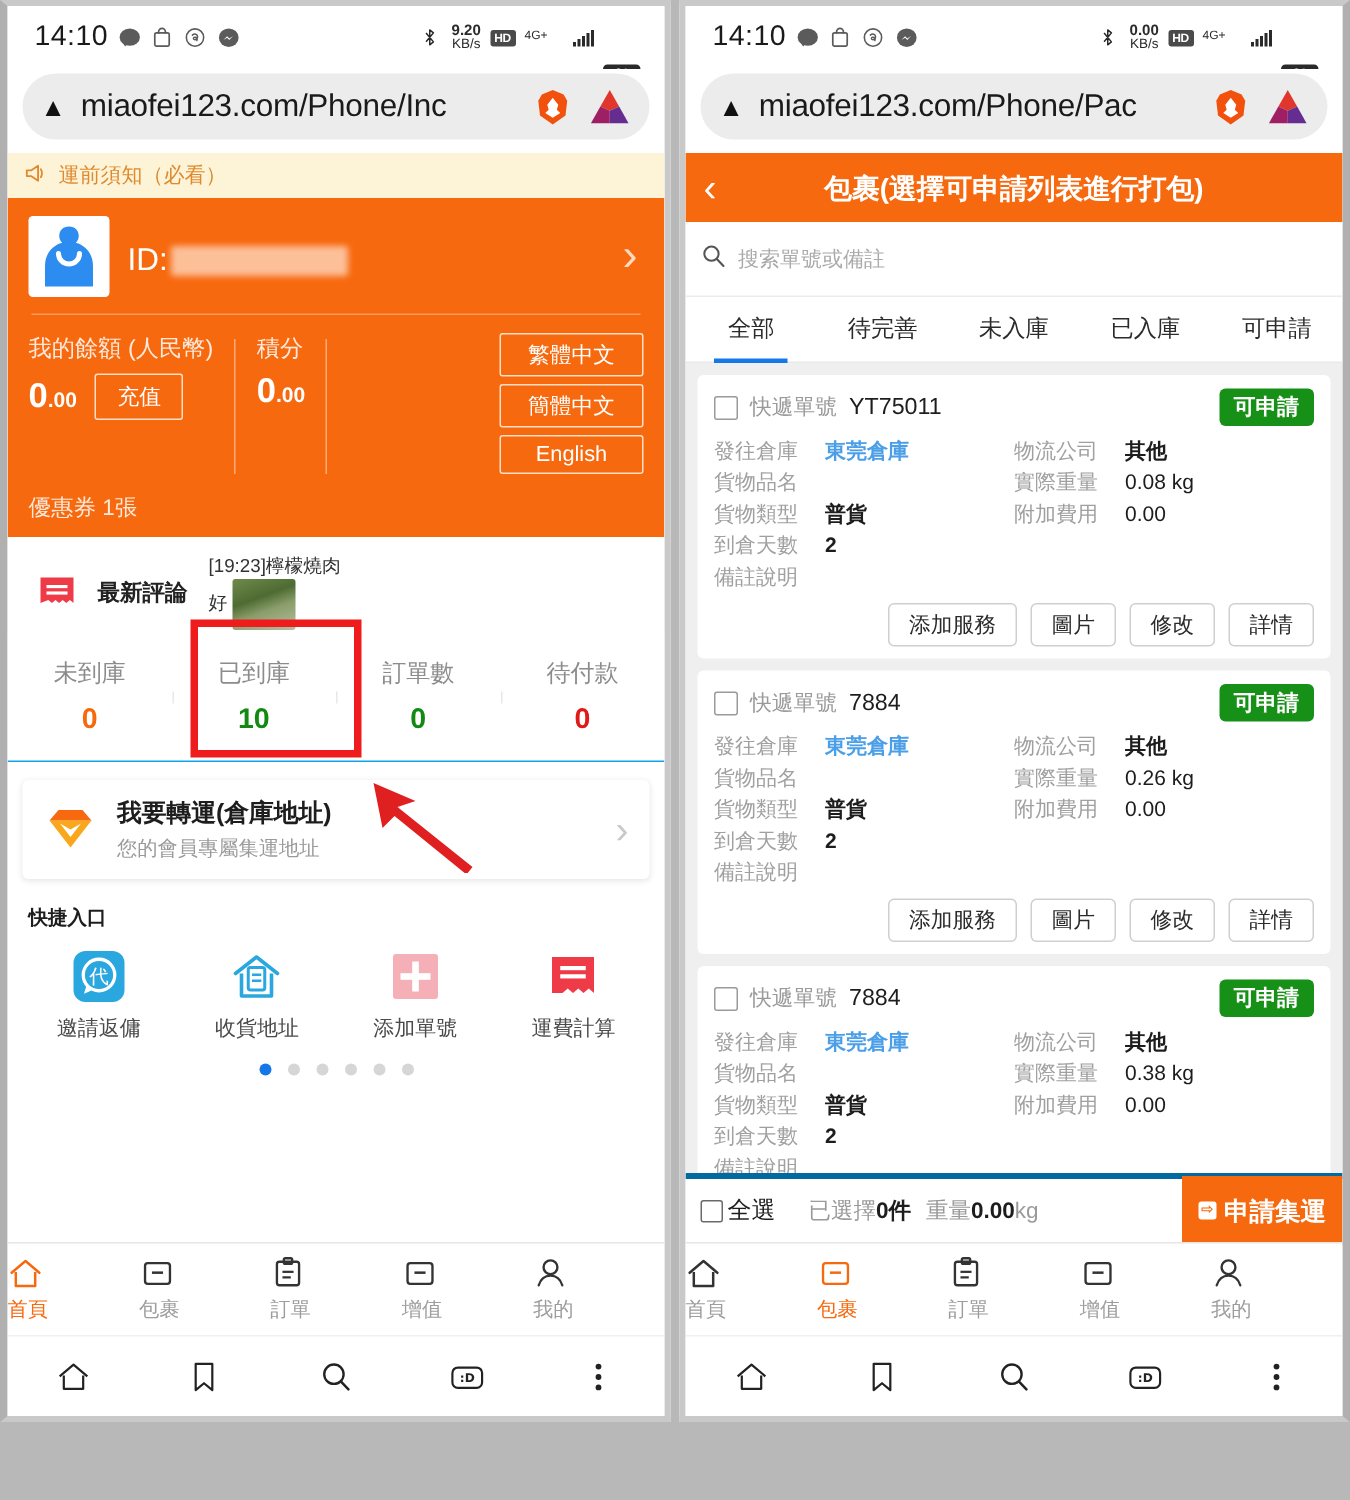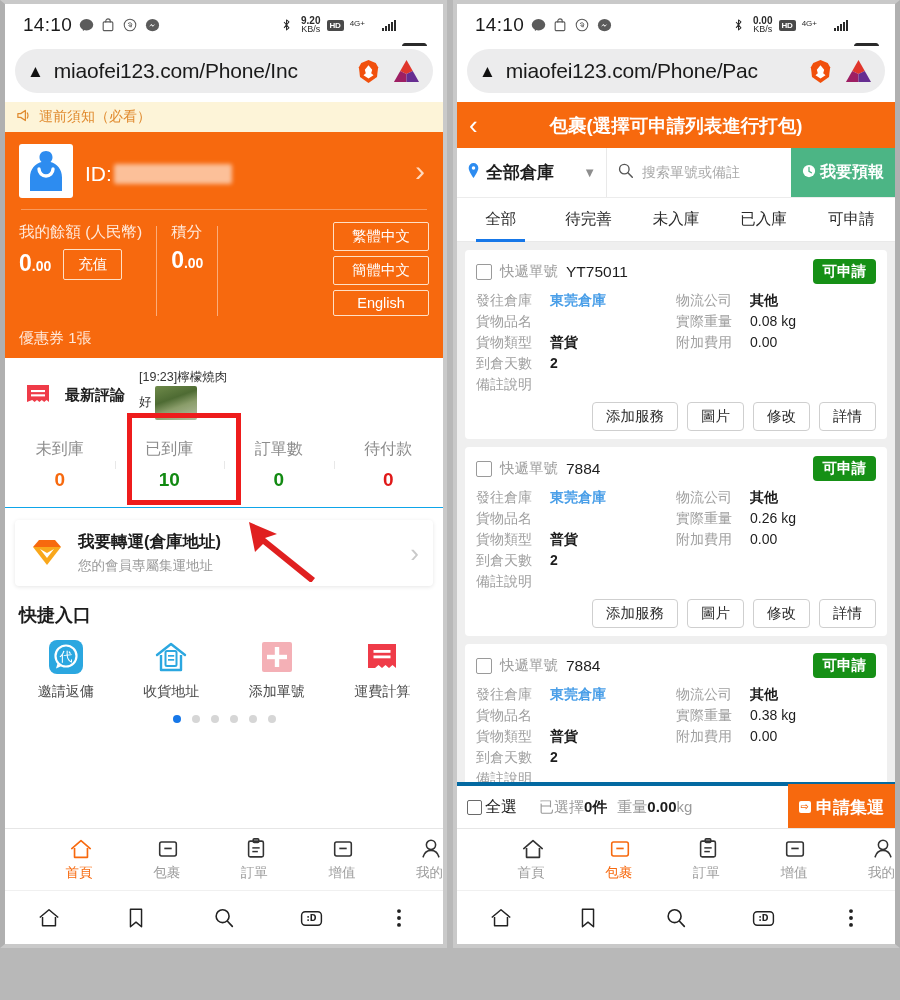--- a/index.html
+++ b/index.html
@@ -148,36 +148,36 @@
   .transcard {
     background: #fff; border-radius: 4px; margin: 12px 10px 0; height: 66px;
     display: flex; align-items: center; padding: 0 14px; gap: 13px;
     box-shadow: 0 1px 4px rgba(0,0,0,.10); flex: 0 0 auto;
   }
   .gem { width: 36px; height: 36px; flex: 0 0 auto; }
   .trans-t { font-size: 16.5px; font-weight: 700; color: #1d1d1d; }
   .trans-s { font-size: 13.5px; color: #9a9a9a; margin-top: 4px; }
   .chev-g { margin-left: auto; color: #c9c9c9; font-size: 26px; font-weight: 300; line-height: 1; }
 
-  .quick-h { font-size: 18px; font-weight: 700; color: #1d1d1d; padding: 17px 0 0 14px; flex: 0 0 auto; }
+  .quick-h { font-size: 13px; font-weight: 700; color: #1d1d1d; padding: 17px 0 0 14px; flex: 0 0 auto; }
   .quickgrid { display: flex; padding: 11px 8px 0; flex: 0 0 auto; }
   .qcell { flex: 1; text-align: center; }
   .qicon { width: 38px; height: 38px; margin: 0 auto; }
   .qlbl { font-size: 14px; color: #4a4a4a; margin-top: 7px; }
   .dots { display: flex; justify-content: center; gap: 11px; padding-top: 14px; flex: 0 0 auto; }
   .dot { width: 8px; height: 8px; border-radius: 50%; background: #d6d6d6; }
   .dot.on { background: #1677e8; }
 
   .spacer { flex: 1; }
 
   
   .apptabs {
     height: 62px; display: flex; border-top: 1px solid #e6e6e6; background: #fff; flex: 0 0 auto;
   }
-  .atab { flex: 1; display: flex; flex-direction: column; align-items: flex-end; justify-content: center; gap: 3px; }
+  .atab { flex: 1; display: flex; flex-direction: column; align-items: flex-start; justify-content: center; gap: 3px; }
   .atab .lbl { font-size: 13.5px; color: #9d9d9d; }
   .atab.on .lbl { color: #f7690e; }
 
   
   .brnav {
     height: 54px; display: flex; align-items: center; background: #fff; flex: 0 0 auto;
     border-top: 1px solid #f0f0f0;
   }
   .brnav > div { flex: 1; display: flex; align-items: center; justify-content: center; }
 
@@ -650,47 +650,28 @@
       </span>
     </div>
   </div>
 
   <div class="pkg-header">
     <div class="pkg-back">‹</div>
     <div class="pkg-title">包裹(選擇可申請列表進行打包)</div>
   </div>
 
   <div class="searchrow">
-    <div class="whsel">
-      <span>
-        <svg viewBox="0 0 14 18" width="13" height="17">
-            <path d="M7 1a5.2 5.2 0 015.2 5.2C12.2 10 7 17 7 17S1.8 10 1.8 6.2A5.2 5.2 0 017 1z" fill="#2d8cf0"></path>
-            <circle cx="7" cy="6.2" r="1.9" fill="#fff"></circle>
-          </svg>
-      </span>
-      <span class="t">全部倉庫</span>
-      <span class="caret">▼</span>
-    </div>
     <div class="searchbox">
       <span>
         <svg viewBox="0 0 20 20" width="17" height="17">
             <circle cx="8.6" cy="8.4" r="5.6" fill="none" stroke="#555" stroke-width="1.6"></circle>
             <path d="M12.8 12.6L18 18" stroke="#555" stroke-width="1.7" stroke-linecap="round"></path>
           </svg>
       </span>
       <span class="ph">搜索單號或備註</span>
-    </div>
-    <div class="forecast">
-      <span>
-        <svg viewBox="0 0 16 16" width="14" height="14">
-            <circle cx="8" cy="8" r="7" fill="#fff"></circle>
-            <path d="M8 4v4.3l2.8 1.7" fill="none" stroke="#4cb585" stroke-width="1.5" stroke-linecap="round"></path>
-          </svg>
-      </span>
-      <span>我要預報</span>
     </div>
   </div>
 
   <div class="tabsrow">
     <div class="ftab on">
         <span>全部</span>
       </div>
     <div class="ftab">
         <span>待完善</span>
       </div>

